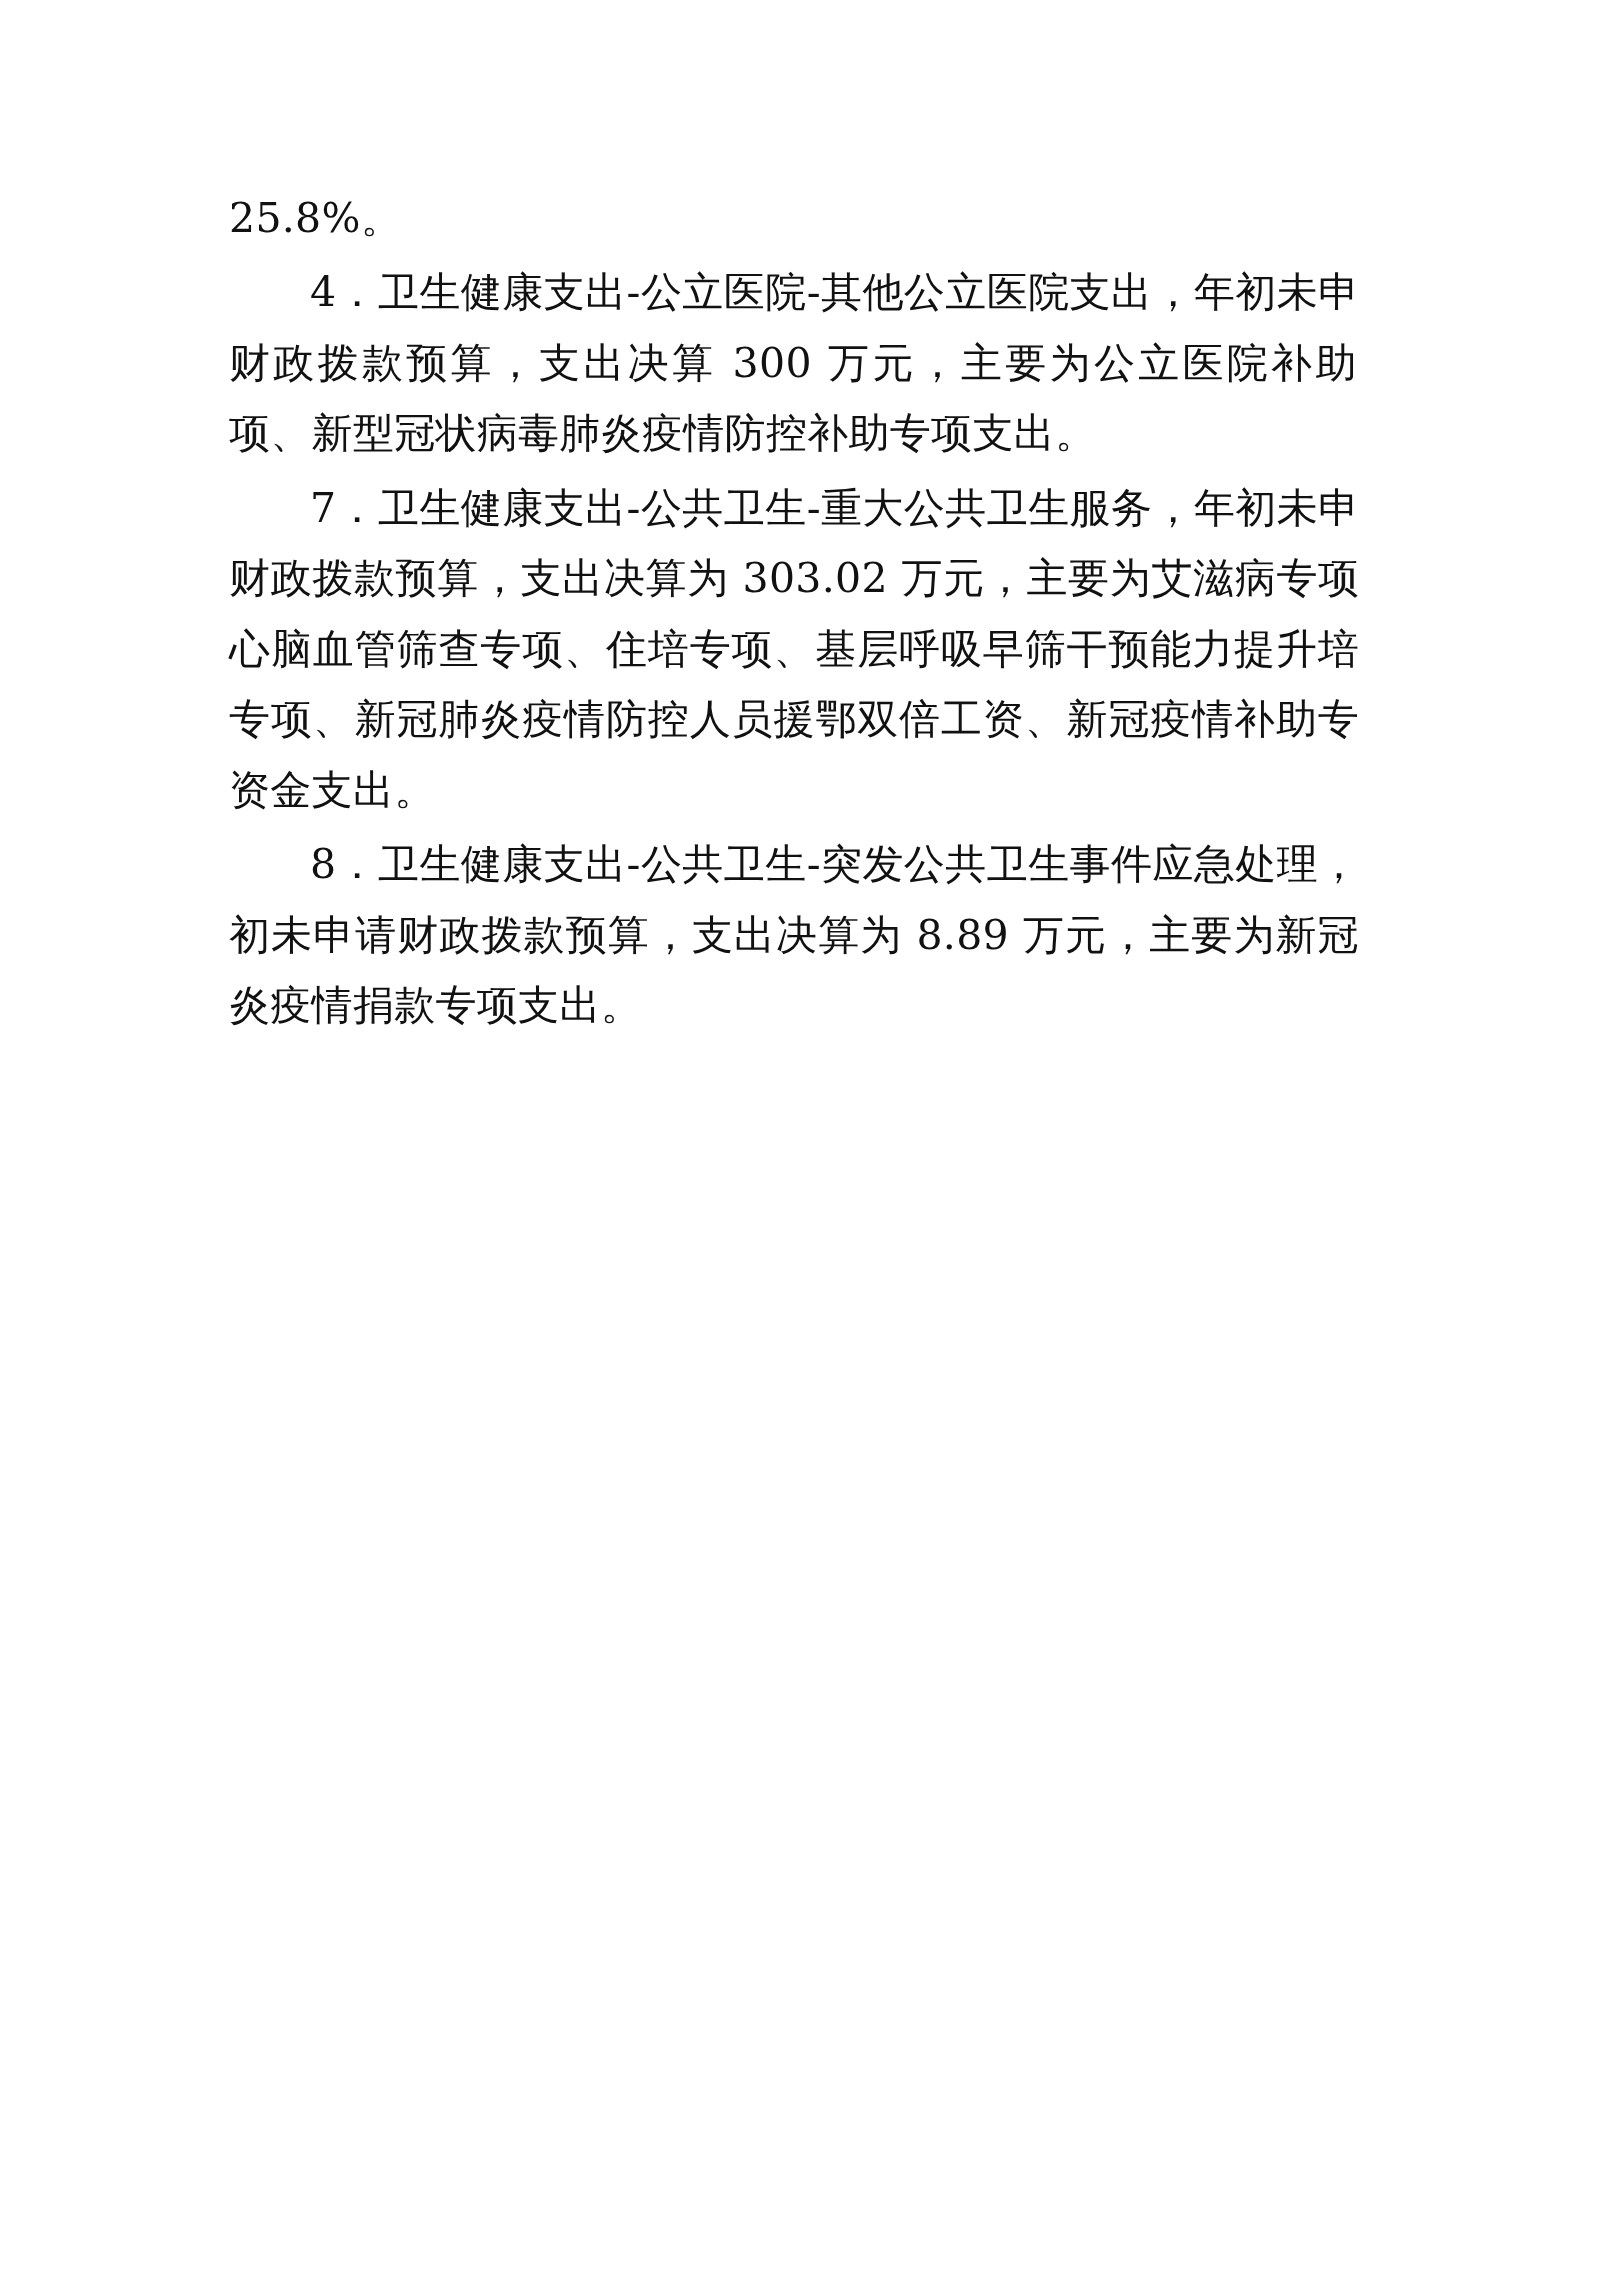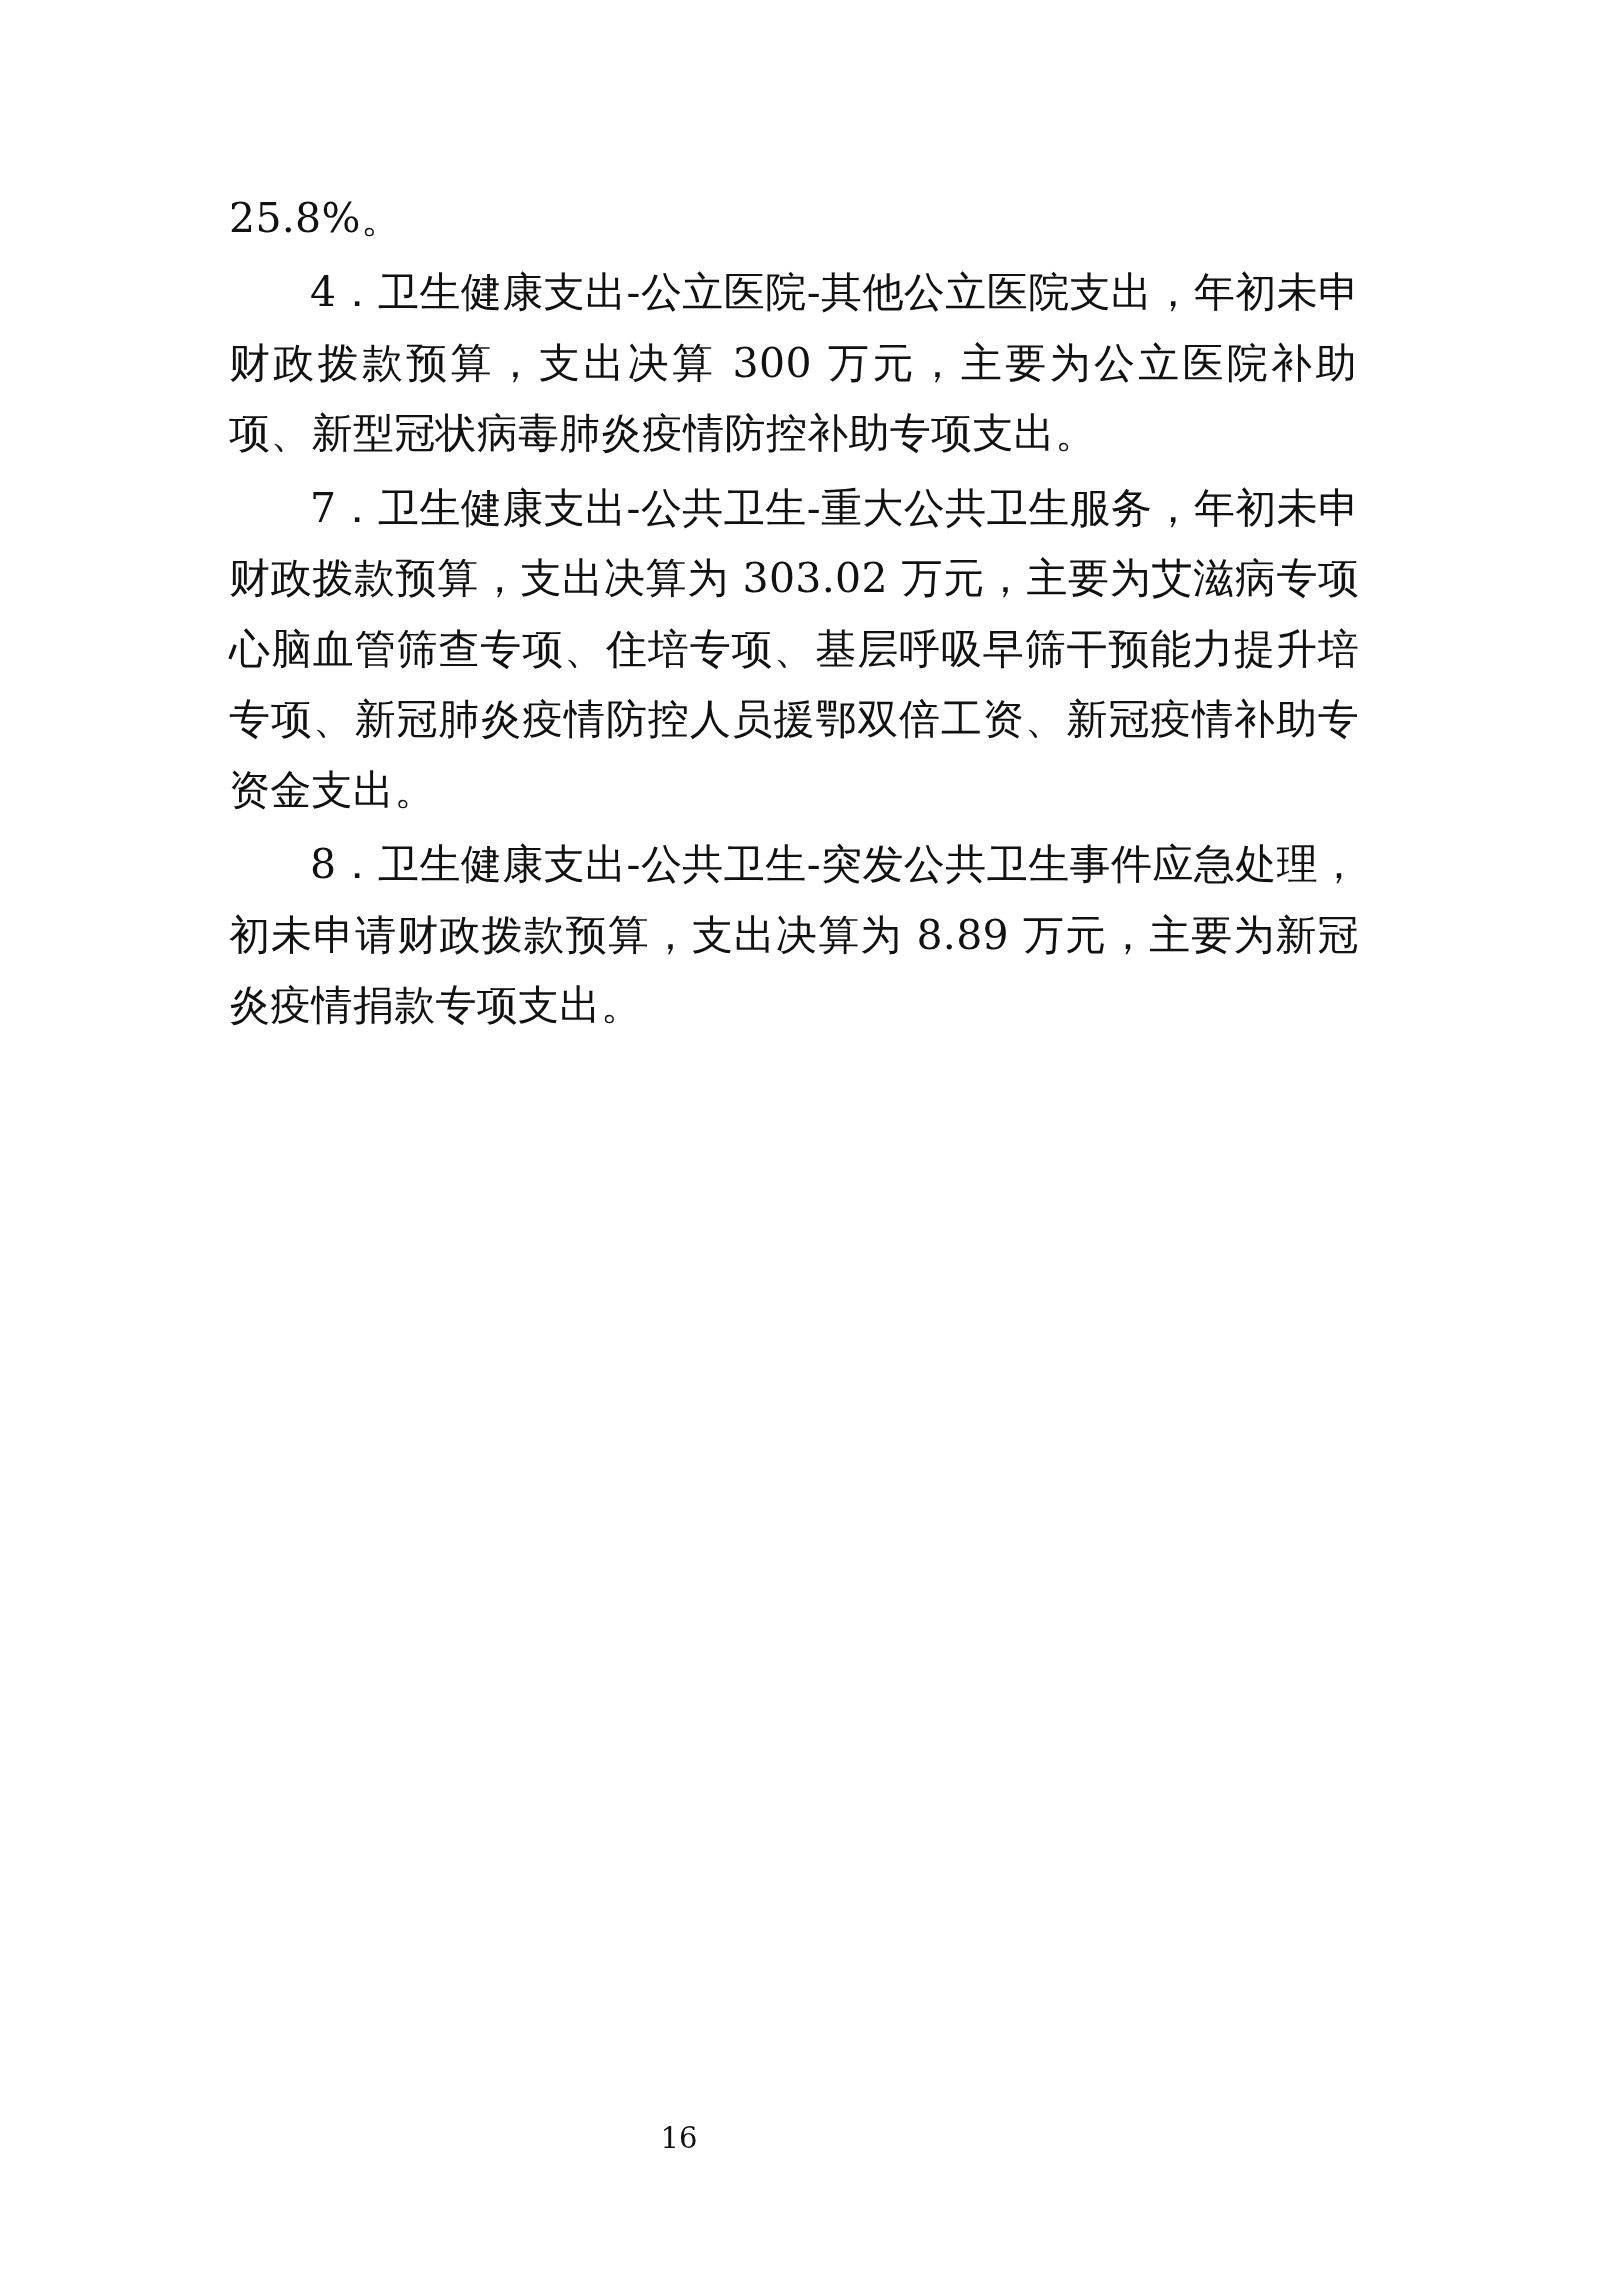--- a/index.html
+++ b/index.html
@@ -51,15 +51,14 @@
 </head>
 <body>
 
 <div class="page">
   <div class="content">
     <p class="para first">25.8%。</p>
     <p class="para indent">4．卫生健康支出-公立医院-其他公立医院支出，年初未申请财政拨款预算，支出决算 300 万元，主要为公立医院补助专项、新型冠状病毒肺炎疫情防控补助专项支出。</p>
     <p class="para indent">7．卫生健康支出-公共卫生-重大公共卫生服务，年初未申请财政拨款预算，支出决算为 303.02 万元，主要为艾滋病专项、心脑血管筛查专项、住培专项、基层呼吸早筛干预能力提升培训专项、新冠肺炎疫情防控人员援鄂双倍工资、新冠疫情补助专项资金支出。</p>
     <p class="para indent">8．卫生健康支出-公共卫生-突发公共卫生事件应急处理，年初未申请财政拨款预算，支出决算为 8.89 万元，主要为新冠肺炎疫情捐款专项支出。</p>
   </div>
-  <div class="page-number">16</div>
 </div>
 
 
 </body></html>

